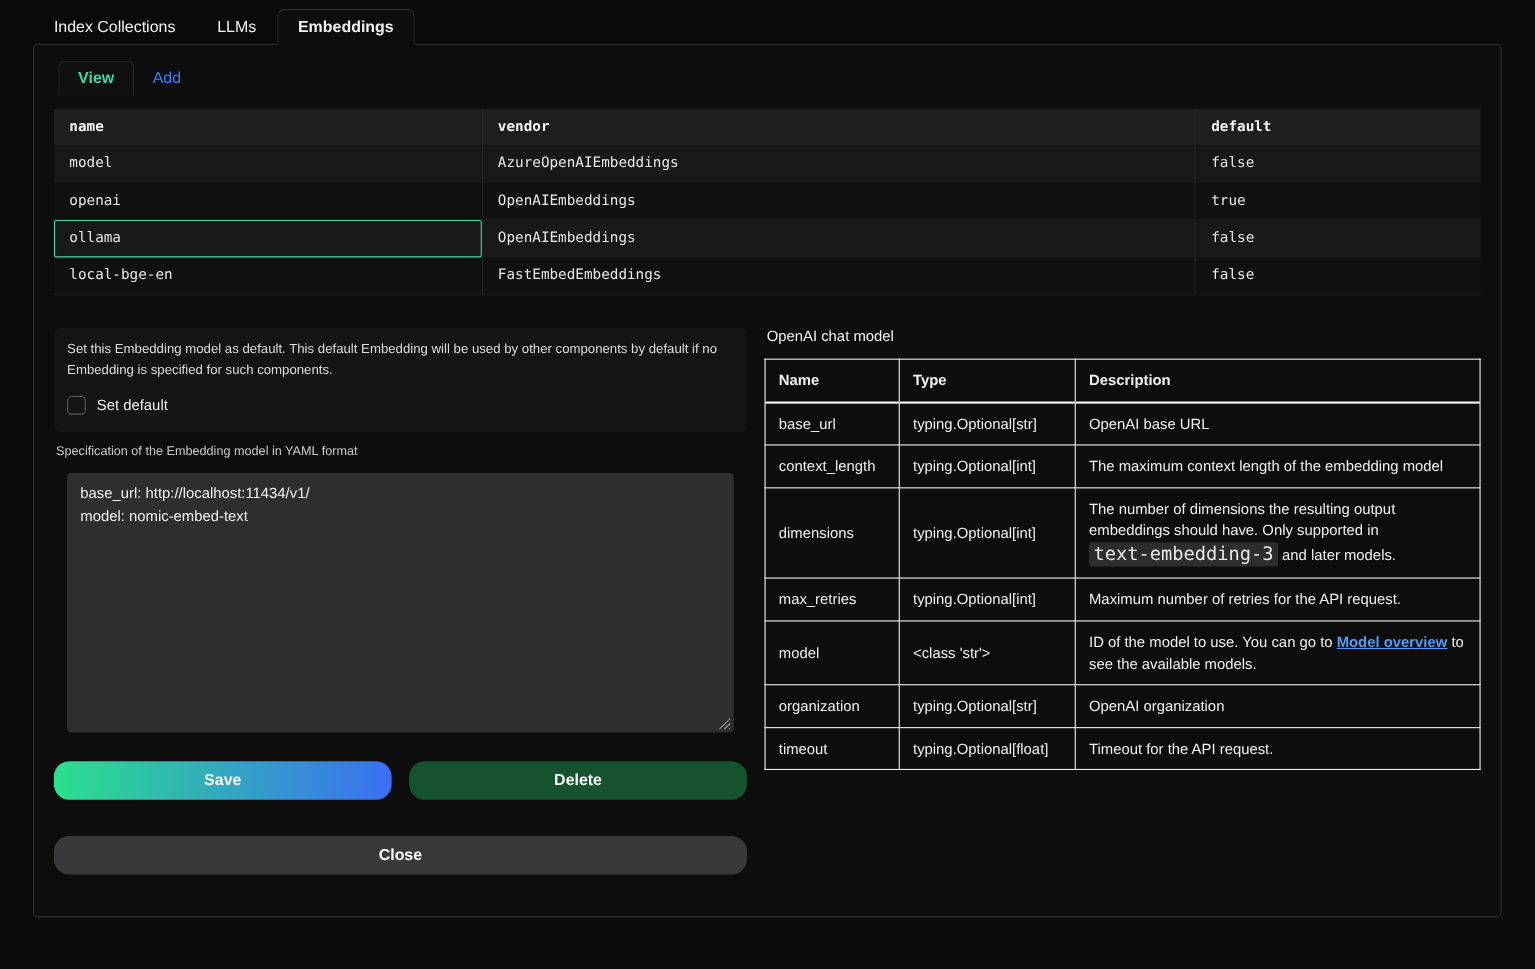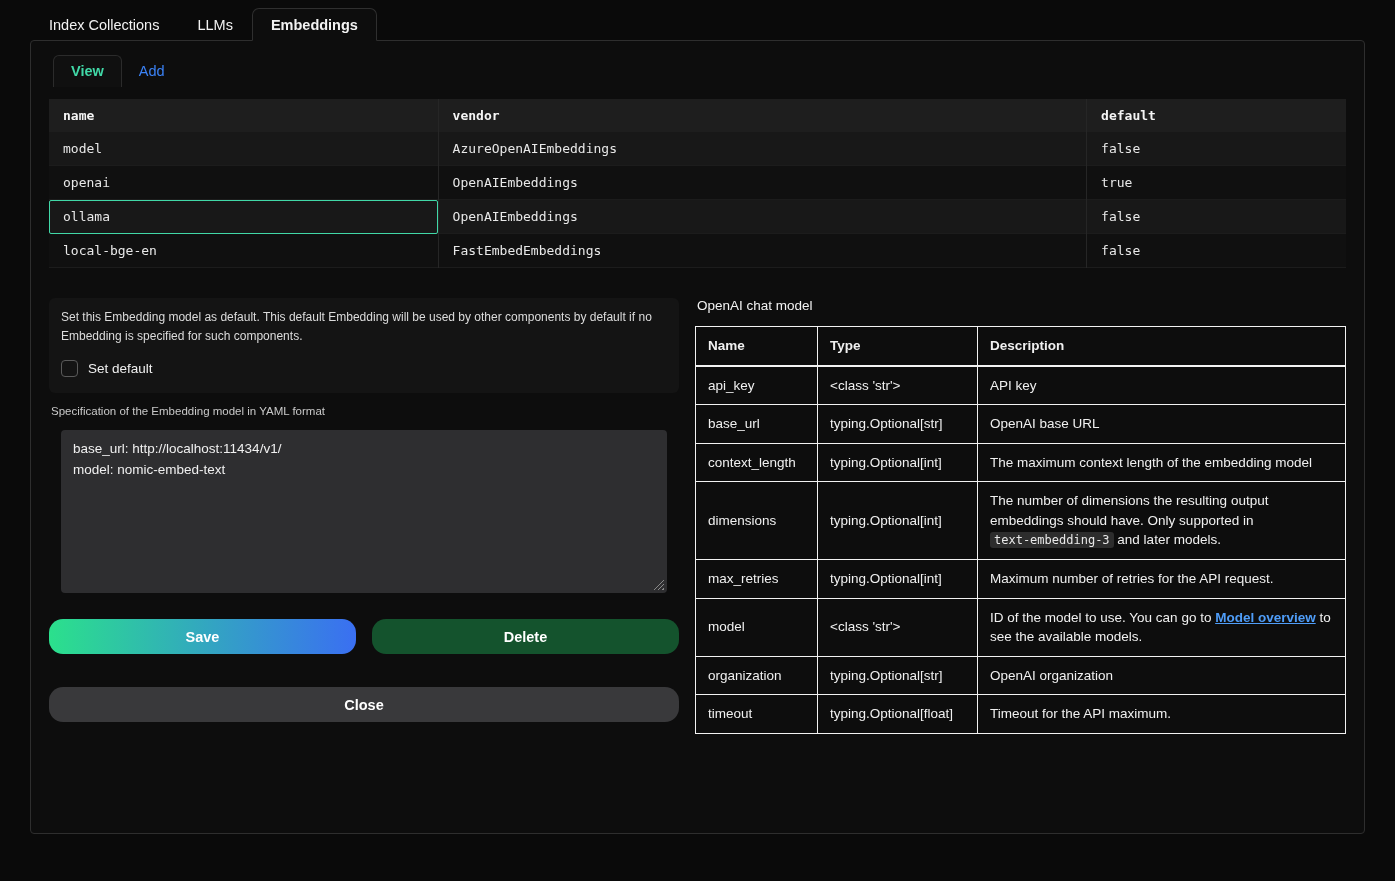--- a/index.html
+++ b/index.html
@@ -88,21 +88,21 @@
   .checkbox {
     width:17px; height:17px; flex:none;
     border:1.5px solid #5a5a5a; border-radius:4px;
     background:transparent; cursor:pointer;
   }
   .checkbox-label { font-size:13.5px; color:#f0f0f0; }
   .spec-heading { color:#41d8a7; font-weight:bold; font-size:13.5px; margin:24px 0 0 20px; }
   .spec-sub { font-size:11.5px; color:#c9c9c9; margin:12px 0 0 2px; }
   .yaml-wrap { position:relative; margin:13px 0 0 12px; width:606px; }
   .yaml-box {
-    width:100%; height:163px; display:block;
+    width:100%; height:236px; display:block;
     background:#2e2e30; border:none; border-radius:4px;
     color:#f0f0f0; font-family:"Liberation Sans", sans-serif;
     font-size:13.5px; line-height:1.55;
     padding:9px 12px; resize:none; outline:none;
   }
   .resize-handle {
     position:absolute; right:3px; bottom:3px; width:11px; height:11px;
     background:repeating-linear-gradient(135deg, transparent 0 2px, #8a8a8a 2px 3px);
     clip-path:polygon(100% 0, 100% 100%, 0 100%);
     cursor:nwse-resize;
@@ -132,21 +132,21 @@
     text-align:left;
     vertical-align:middle;
     color:#f0f0f0;
     line-height:1.45;
     overflow-wrap:break-word;
   }
   .model-table th { font-weight:bold; border-bottom:2px solid #f2f2f2; }
   .code-chip {
     font-family:"DejaVu Sans Mono", monospace;
     background:#2d2d2d; color:#e8e8e8;
-    padding:1px 4px; border-radius:3px; font-size:12px;
+    padding:1px 4px; border-radius:3px; font-size:17px;
     white-space:nowrap;
   }
   .desc-link { color:#4f9df8; text-decoration:underline; cursor:pointer;font-weight:bold; }
 </style>
 </head>
 <body>
 
 <div class="page">
 
   <div class="top-tabs">
@@ -235,25 +235,20 @@
             </colgroup>
           <thead>
               <tr>
                 <th>Name</th>
                 <th>Type</th>
                 <th>Description</th>
               </tr>
             </thead>
           <tbody>
               <tr>
-                <td>api_key</td>
-                <td>&lt;class 'str'&gt;</td>
-                <td>API key</td>
-              </tr>
-              <tr>
                 <td>base_url</td>
                 <td>typing.Optional[str]</td>
                 <td>OpenAI base URL</td>
               </tr>
               <tr>
                 <td>context_length</td>
                 <td>typing.Optional[int]</td>
                 <td>The maximum context length of the embedding model</td>
               </tr>
               <tr>
@@ -272,21 +267,21 @@
                 <td>ID of the model to use. You can go to <a class="desc-link" href="#">Model overview</a> to see the available models.</td>
               </tr>
               <tr>
                 <td>organization</td>
                 <td>typing.Optional[str]</td>
                 <td>OpenAI organization</td>
               </tr>
               <tr>
                 <td>timeout</td>
                 <td>typing.Optional[float]</td>
-                <td>Timeout for the API maximum.</td>
+                <td>Timeout for the API request.</td>
               </tr>
             </tbody>
         </table>
       </div>
 
     </div>
   </div>
 </div>
 
 </body></html>

